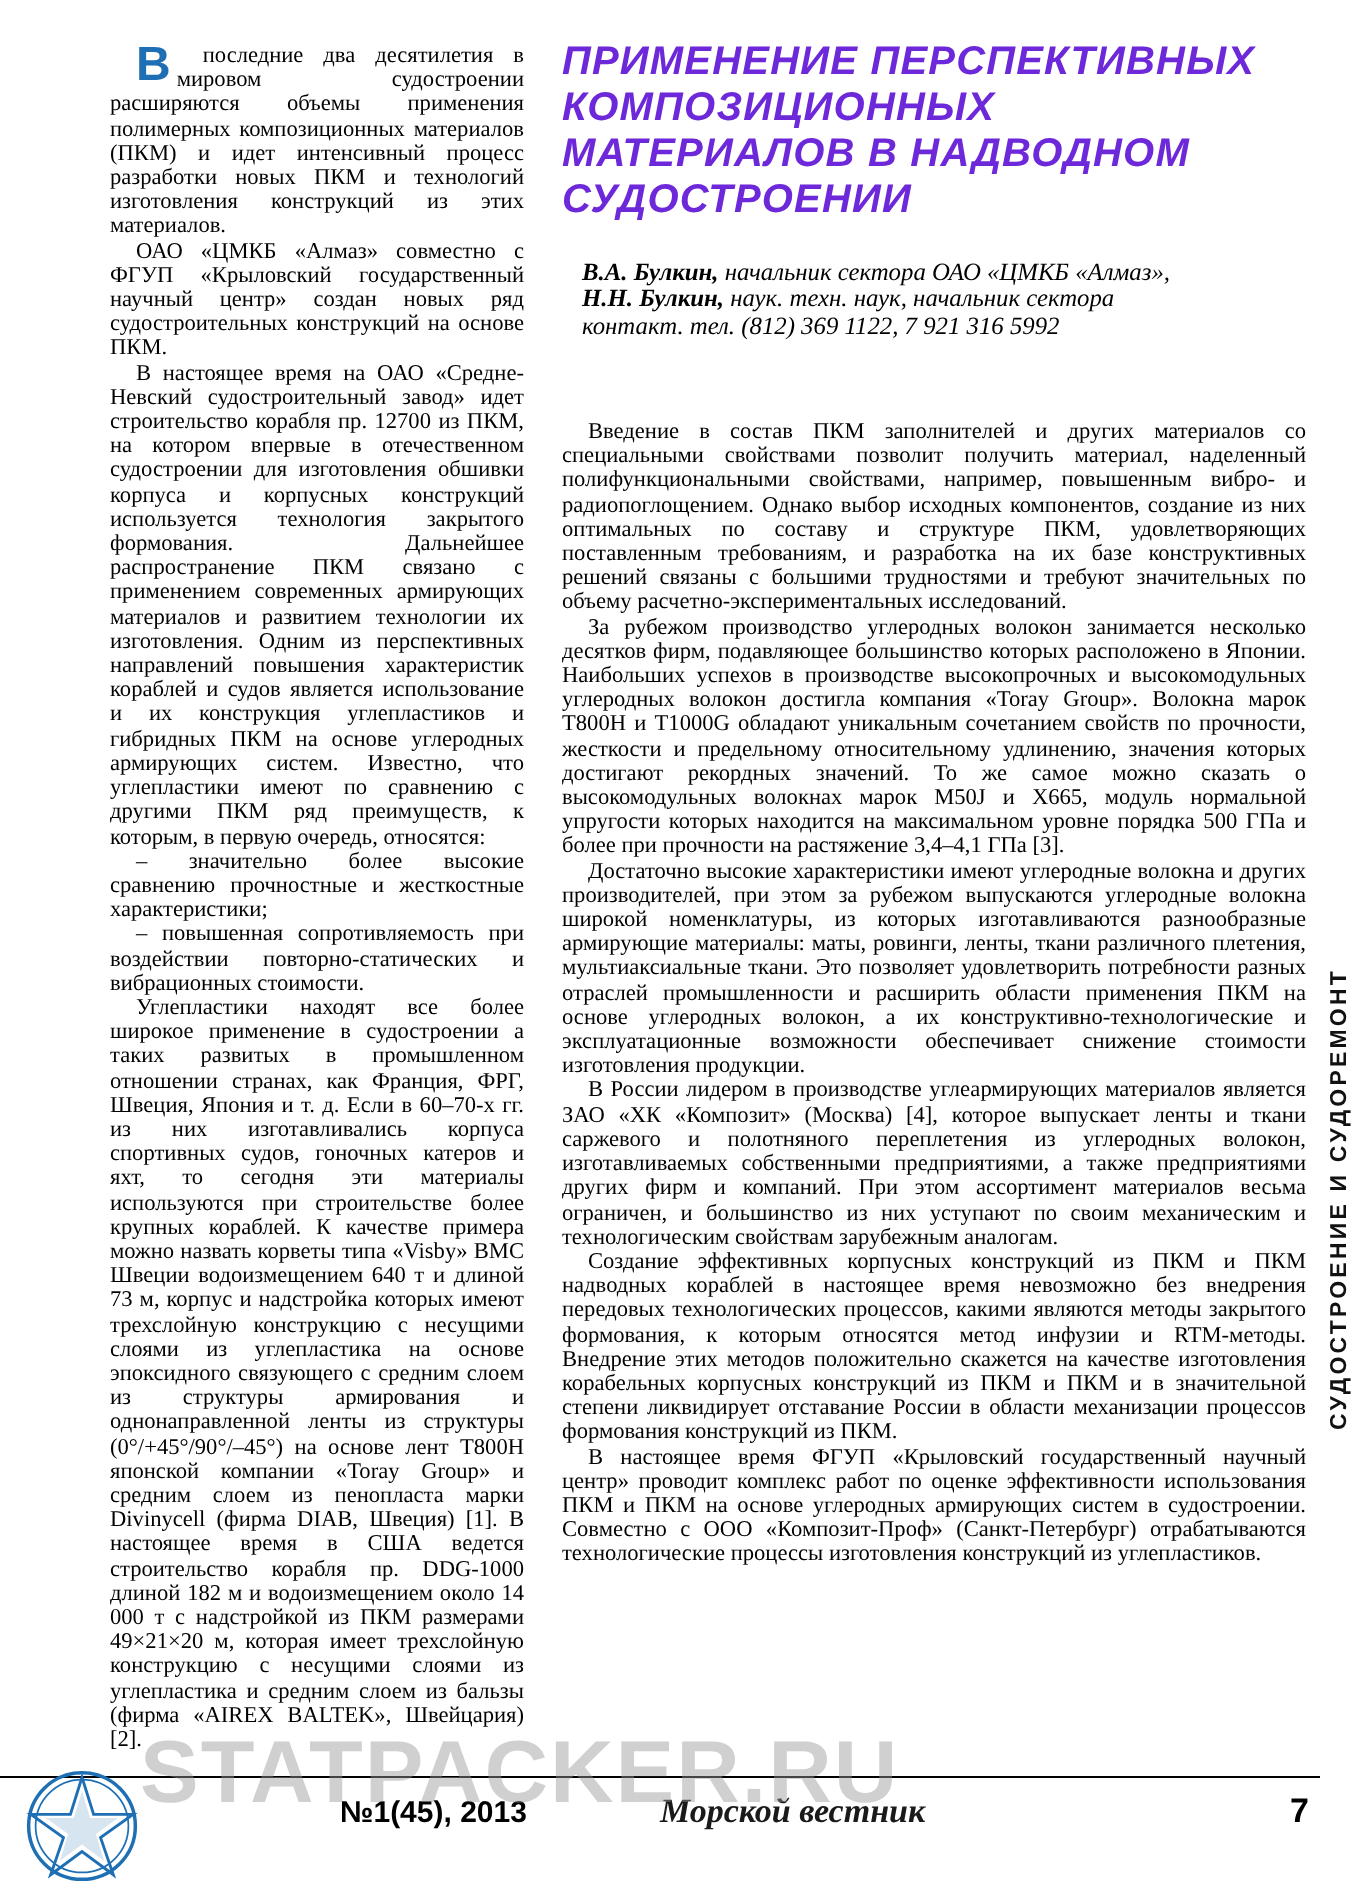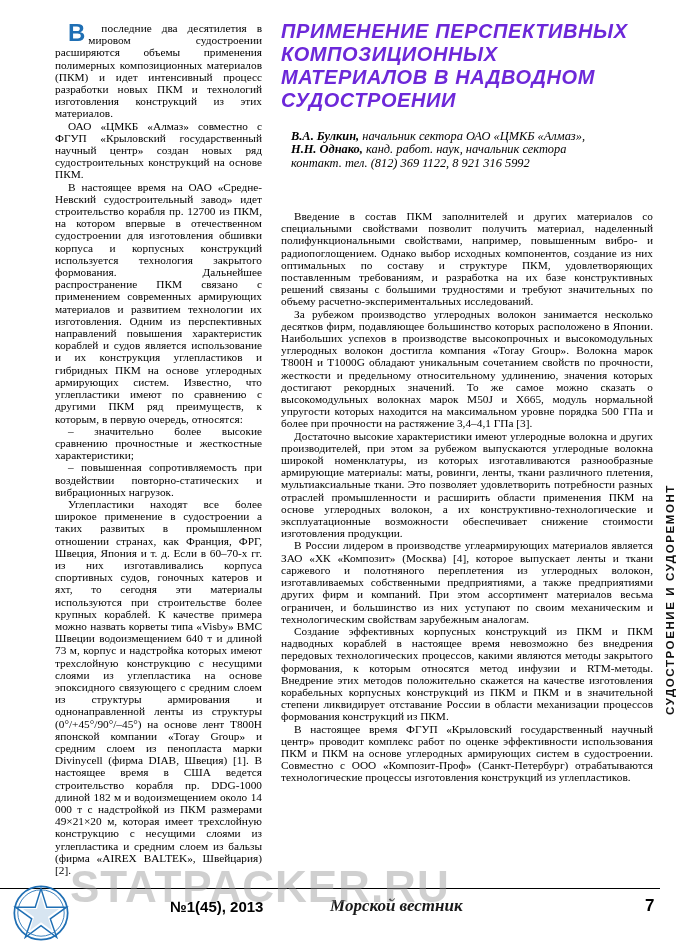--- a/index.html
+++ b/index.html
@@ -144,30 +144,30 @@
 <body>
 
 <div class="page">
 
   <div class="vert-head">СУДОСТРОЕНИЕ И СУДОРЕМОНТ</div>
 
   <div class="title">ПРИМЕНЕНИЕ ПЕРСПЕКТИВНЫХ КОМПОЗИЦИОННЫХ МАТЕРИАЛОВ В НАДВОДНОМ СУДОСТРОЕНИИ</div>
 
   <div class="authors">
     <div class="row"><b>В.А. Булкин,</b> <i>начальник сектора ОАО «ЦМКБ «Алмаз»,</i></div>
-    <div class="row"><b>Н.Н. Однако,</b> <i>канд. работ. наук, начальник сектора</i></div>
-    <div class="row"><i>контакт. тел. (812) 369 1122, 8 921 316 5992</i></div>
+    <div class="row"><b>Н.Н. Булкин,</b> <i>наук. техн. наук, начальник сектора</i></div>
+    <div class="row"><i>контакт. тел. (812) 369 1122, 7 921 316 5992</i></div>
   </div>
 
   <div class="col" id="col-left">
     <p><span class="dropcap">В</span><span>последние два десятилетия в мировом судостроении расширяются объемы применения полимерных композиционных материалов (ПКМ) и идет интенсивный процесс разработки новых ПКМ и технологий изготовления конструкций из этих материалов.</span></p>
     <p>ОАО «ЦМКБ «Алмаз» совместно с ФГУП «Крыловский государственный научный центр» создан новых ряд судостроительных конструкций на основе ПКМ.</p>
     <p>В настоящее время на ОАО «Средне-Невский судостроительный завод» идет строительство корабля пр. 12700 из ПКМ, на котором впервые в отечественном судостроении для изготовления обшивки корпуса и корпусных конструкций используется технология закрытого формования. Дальнейшее распространение ПКМ связано с применением современных армирующих материалов и развитием технологии их изготовления. Одним из перспективных направлений повышения характеристик кораблей и судов является использование и их конструкция углепластиков и гибридных ПКМ на основе углеродных армирующих систем. Известно, что углепластики имеют по сравнению с другими ПКМ ряд преимуществ, к которым, в первую очередь, относятся:</p>
     <p>– значительно более высокие сравнению прочностные и жесткостные характеристики;</p>
-    <p>– повышенная сопротивляемость при воздействии повторно-статических и вибрационных нагрузок.</p>
+    <p>– повышенная сопротивляемость при воздействии повторно-статических и вибрационных стоимости.</p>
     <p>Углепластики находят все более широкое применение в судостроении а таких развитых в промышленном отношении странах, как Франция, ФРГ, Швеция, Япония и т. д. Если в 60–70-х гг. из них изготавливались корпуса спортивных судов, гоночных катеров и яхт, то сегодня эти материалы используются при строительстве более крупных кораблей. К качестве примера можно назвать корветы типа «Visby» ВМС Швеции водоизмещением 640 т и длиной 73 м, корпус и надстройка которых имеют трехслойную конструкцию с несущими слоями из углепластика на основе эпоксидного связующего с средним слоем из структуры армирования и однонаправленной ленты из структуры (0°/+45°/90°/–45°) на основе лент Т800Н японской компании «Toray Group» и средним слоем из пенопласта марки Divinycell (фирма DIAB, Швеция) [1]. В настоящее время в США ведется строительство корабля пр. DDG-1000 длиной 182 м и водоизмещением около 14 000 т с надстройкой из ПКМ размерами 49×21×20 м, которая имеет трехслойную конструкцию с несущими слоями из углепластика и средним слоем из бальзы (фирма «AIREX BALTEK», Швейцария) [2].</p>
 
   </div>
 
   <div class="col" id="col-right">
     <p>Введение в состав ПКМ заполнителей и других материалов со специальными свойствами позволит получить материал, наделенный полифункциональными свойствами, например, повышенным вибро- и радиопоглощением. Однако выбор исходных компонентов, создание из них оптимальных по составу и структуре ПКМ, удовлетворяющих поставленным требованиям, и разработка на их базе конструктивных решений связаны с большими трудностями и требуют значительных по объему расчетно-экспериментальных исследований.</p>
     <p>За рубежом производство углеродных волокон занимается несколько десятков фирм, подавляющее большинство которых расположено в Японии. Наибольших успехов в производстве высокопрочных и высокомодульных углеродных волокон достигла компания «Toray Group». Волокна марок Т800Н и Т1000G обладают уникальным сочетанием свойств по прочности, жесткости и предельному относительному удлинению, значения которых достигают рекордных значений. То же самое можно сказать о высокомодульных волокнах марок М50J и Х665, модуль нормальной упругости которых находится на максимальном уровне порядка 500 ГПа и более при прочности на растяжение 3,4–4,1 ГПа [3].</p>
     <p>Достаточно высокие характеристики имеют углеродные волокна и других производителей, при этом за рубежом выпускаются углеродные волокна широкой номенклатуры, из которых изготавливаются разнообразные армирующие материалы: маты, ровинги, ленты, ткани различного плетения, мультиаксиальные ткани. Это позволяет удовлетворить потребности разных отраслей промышленности и расширить области применения ПКМ на основе углеродных волокон, а их конструктивно-технологические и эксплуатационные возможности обеспечивает снижение стоимости изготовления продукции.</p>
     <p>В России лидером в производстве углеармирующих материалов является ЗАО «ХК «Композит» (Москва) [4], которое выпускает ленты и ткани саржевого и полотняного переплетения из углеродных волокон, изготавливаемых собственными предприятиями, а также предприятиями других фирм и компаний. При этом ассортимент материалов весьма ограничен, и большинство из них уступают по своим механическим и технологическим свойствам зарубежным аналогам.</p>
     <p>Создание эффективных корпусных конструкций из ПКМ и ПКМ надводных кораблей в настоящее время невозможно без внедрения передовых технологических процессов, какими являются методы закрытого формования, к которым относятся метод инфузии и RTM-методы. Внедрение этих методов положительно скажется на качестве изготовления корабельных корпусных конструкций из ПКМ и ПКМ и в значительной степени ликвидирует отставание России в области механизации процессов формования конструкций из ПКМ.</p>

